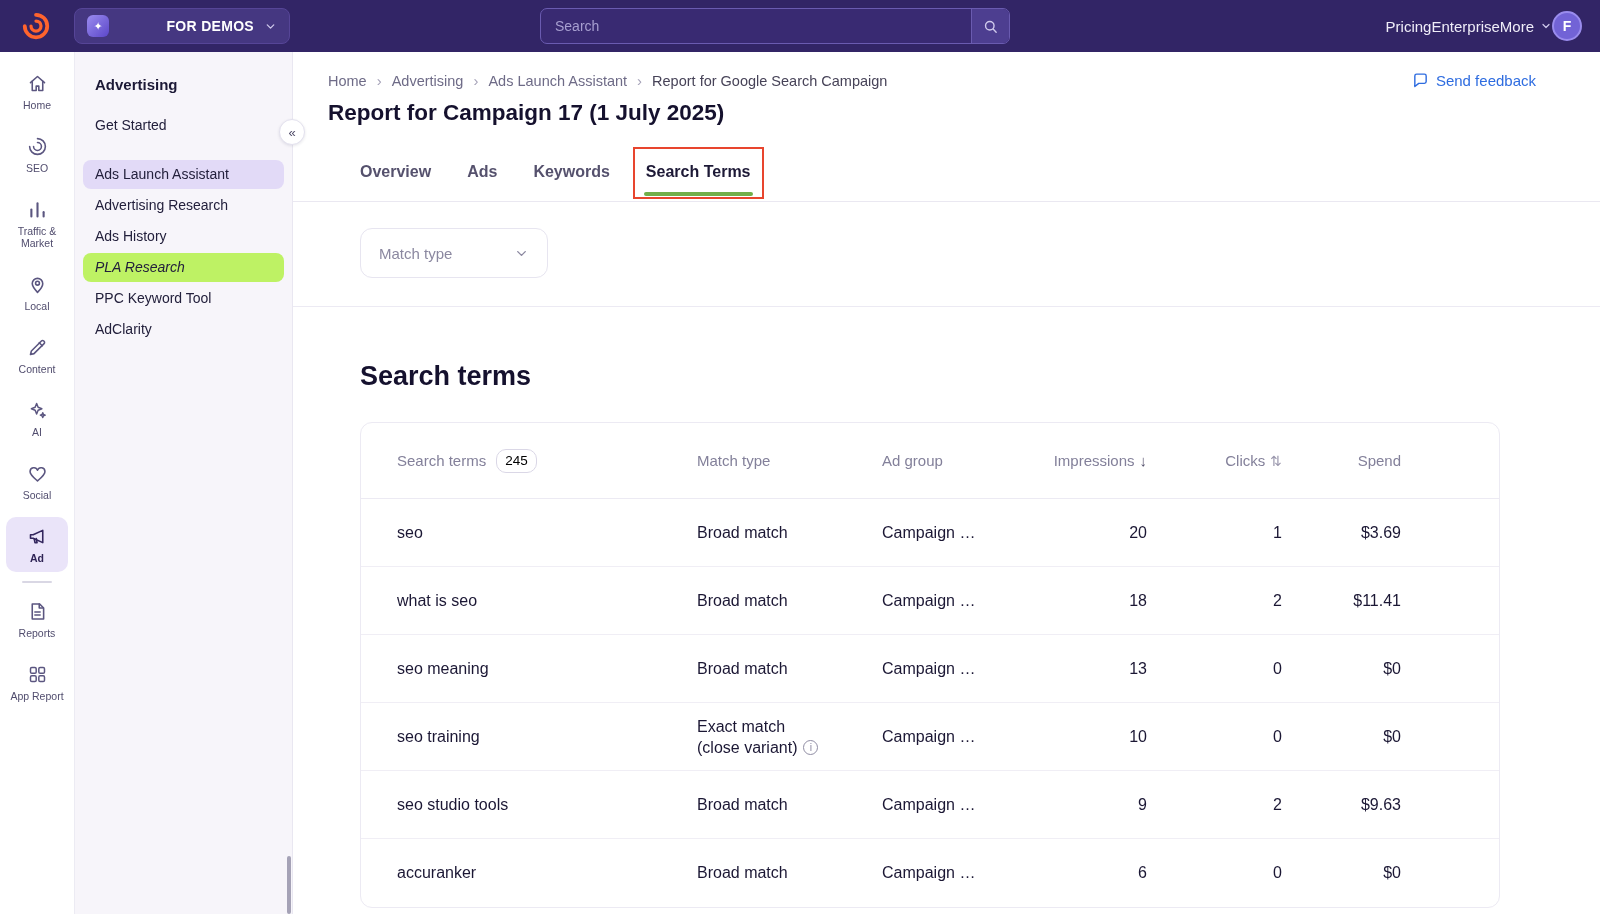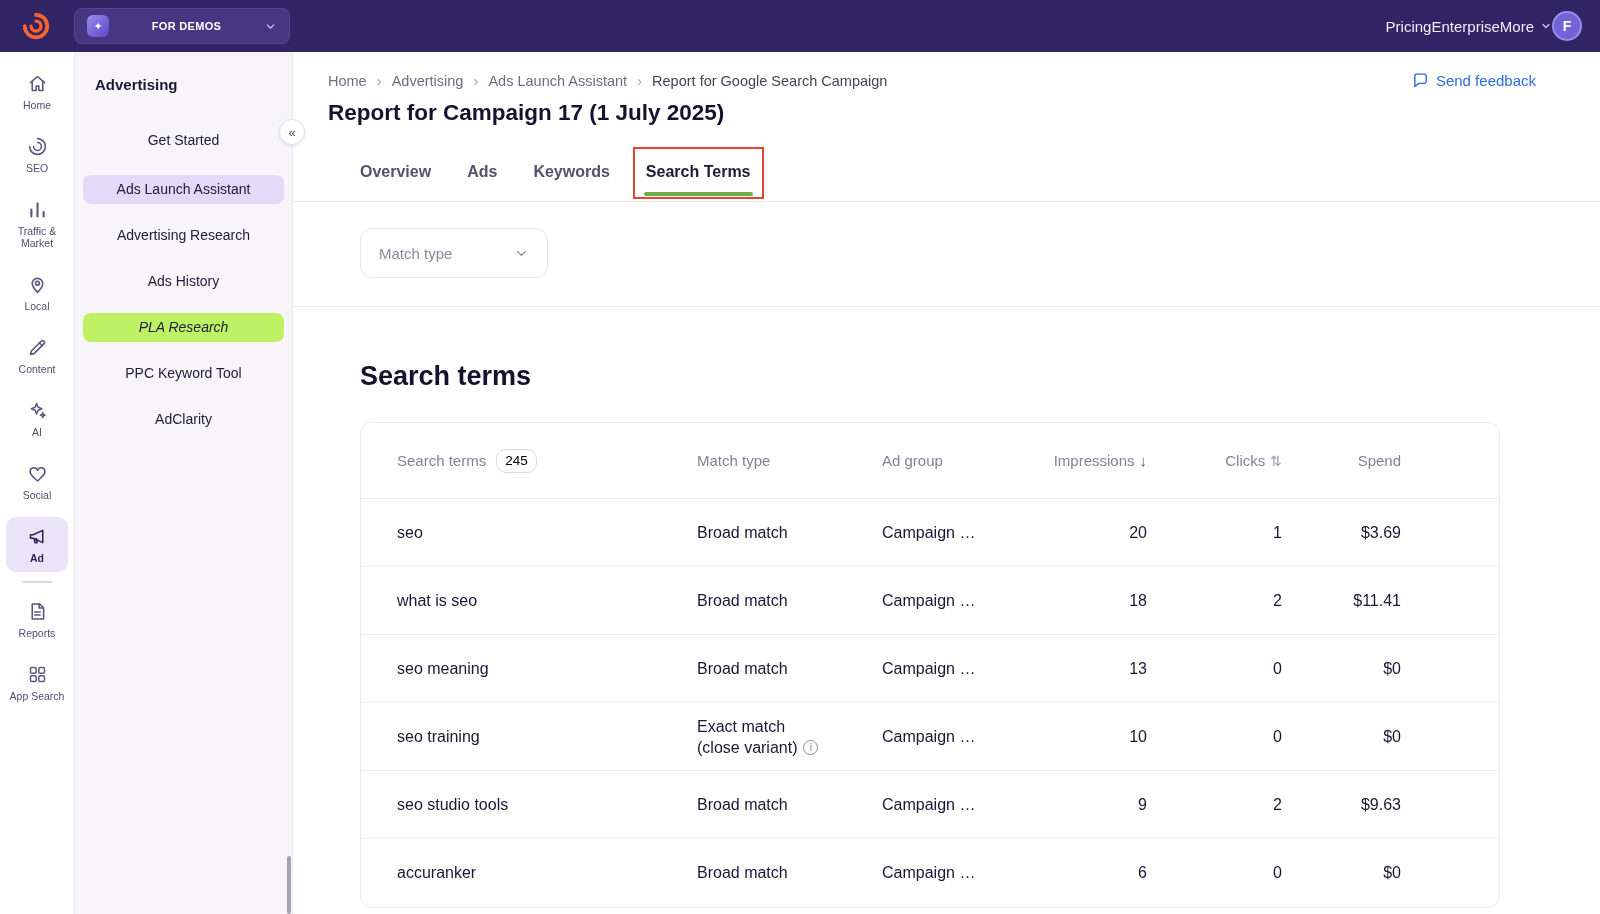--- a/index.html
+++ b/index.html
@@ -20,21 +20,21 @@
     display: flex; align-items: center; gap: 10px; width: 216px; height: 36px;
     background: #453781; border: 1px solid #564597; border-radius: 8px;
     padding: 0 12px; color: #fff; cursor: pointer;
   }
   .project-icon {
     width: 22px; height: 22px; border-radius: 6px; flex: 0 0 22px;
     background: linear-gradient(135deg, #9b8cf0, #5b46c8);
     display: flex; align-items: center; justify-content: center;
     color: #fff; font-size: 11px;
   }
-  .project-label { flex: 1; font-size: 11px; font-weight: 700; letter-spacing: .3px; text-align: center; }
+  .project-label { flex: 1; font-size: 14px; font-weight: 700; letter-spacing: .3px; text-align: right; }
   .search-group {
     position: absolute; left: 540px; top: 8px; width: 470px; height: 36px;
     display: flex; border: 1px solid #6a5bb0; border-radius: 7px; overflow: hidden;
     background: #392a72;
   }
   .search-input {
     flex: 1; background: transparent; border: none; outline: none;
     color: #fff; font-size: 14px; padding: 0 14px;
     font-family: "Liberation Sans", "DejaVu Sans", sans-serif;
   }
@@ -76,22 +76,22 @@
     position: relative; padding-top: 18px;
   }
   .sidebar-title { font-size: 15px; font-weight: 700; color: #1c1936; padding: 6px 20px 16px; }
   .collapse-btn {
     position: absolute; top: 67px; right: -13px; width: 26px; height: 26px;
     border-radius: 50%; background: #fff; border: 1px solid #e3e1ee;
     box-shadow: 0 1px 3px rgba(20,15,60,.10); color: #4f4b68; font-size: 13px;
     display: flex; align-items: center; justify-content: center; cursor: pointer; z-index: 6;
   }
   .side-item {
-    margin: 17px 8px; padding: 5px 12px; font-size: 14px; line-height: 19px;
-    color: #23203c; border-radius: 8px; cursor: pointer; text-align: center;
+    margin: 2px 8px; padding: 5px 12px; font-size: 14px; line-height: 19px;
+    color: #23203c; border-radius: 8px; cursor: pointer;
   }
   .side-item.first { margin-bottom: 20px; }
   .side-item.selected { background: #e2daf7; }
   .side-item.subtle { background: #bef264; font-style: italic; }
   .side-scroll-thumb {
     position: absolute; right: 1px; bottom: 0; width: 4px; height: 58px;
     background: #a5a2b6; border-radius: 2px; cursor: pointer;
   }
 
   
@@ -179,20 +179,29 @@
     </svg>
   </div>
   <div class="project-btn">
     <span class="project-icon">✦</span>
     <span class="project-label">FOR DEMOS</span>
     <svg width="13" height="13" viewBox="0 0 24 24" fill="none" stroke="#cfc9ec" stroke-width="2.4" stroke-linecap="round" stroke-linejoin="round">
         <path d="M6 9l6 6 6-6"></path>
       </svg>
   </div>
 
+  <div class="search-group">
+    <input class="search-input" type="text" placeholder="Search" style="">
+    <button class="search-btn">
+      <svg width="17" height="17" viewBox="0 0 24 24" fill="none" stroke="#cfc9ec" stroke-width="2" stroke-linecap="round">
+          <circle cx="11" cy="11" r="6"></circle>
+          <path d="M15.7 15.7L20 20"></path>
+        </svg>
+    </button>
+  </div>
 
   <nav class="topnav">
     <span class="topnav-link">
       <span>Pricing</span>
     </span>
     <span class="topnav-link">
       <span>Enterprise</span>
     </span>
     <span class="topnav-link">
       <span>More</span>
@@ -272,21 +281,21 @@
         </svg>
       <span class="rail-label">Reports</span>
     </div>
     <div class="rail-item">
       <svg width="21" height="21" viewBox="0 0 24 24" fill="none" stroke-width="1.7">
           <rect x="4" y="4" width="6.5" height="6.5" rx="1.5"></rect>
           <rect x="13.5" y="4" width="6.5" height="6.5" rx="1.5"></rect>
           <rect x="4" y="13.5" width="6.5" height="6.5" rx="1.5"></rect>
           <rect x="13.5" y="13.5" width="6.5" height="6.5" rx="1.5"></rect>
         </svg>
-      <span class="rail-label">App Search</span>
+      <span class="rail-label">App Report</span>
     </div>
   </nav>
 
   <aside class="sidebar">
     <div class="sidebar-title">Advertising</div>
     <button class="collapse-btn">«</button>
     <div class="side-item first">Get Started</div>
     <div class="side-item selected">Ads Launch Assistant</div>
     <div class="side-item">Advertising Research</div>
     <div class="side-item">Ads History</div>

